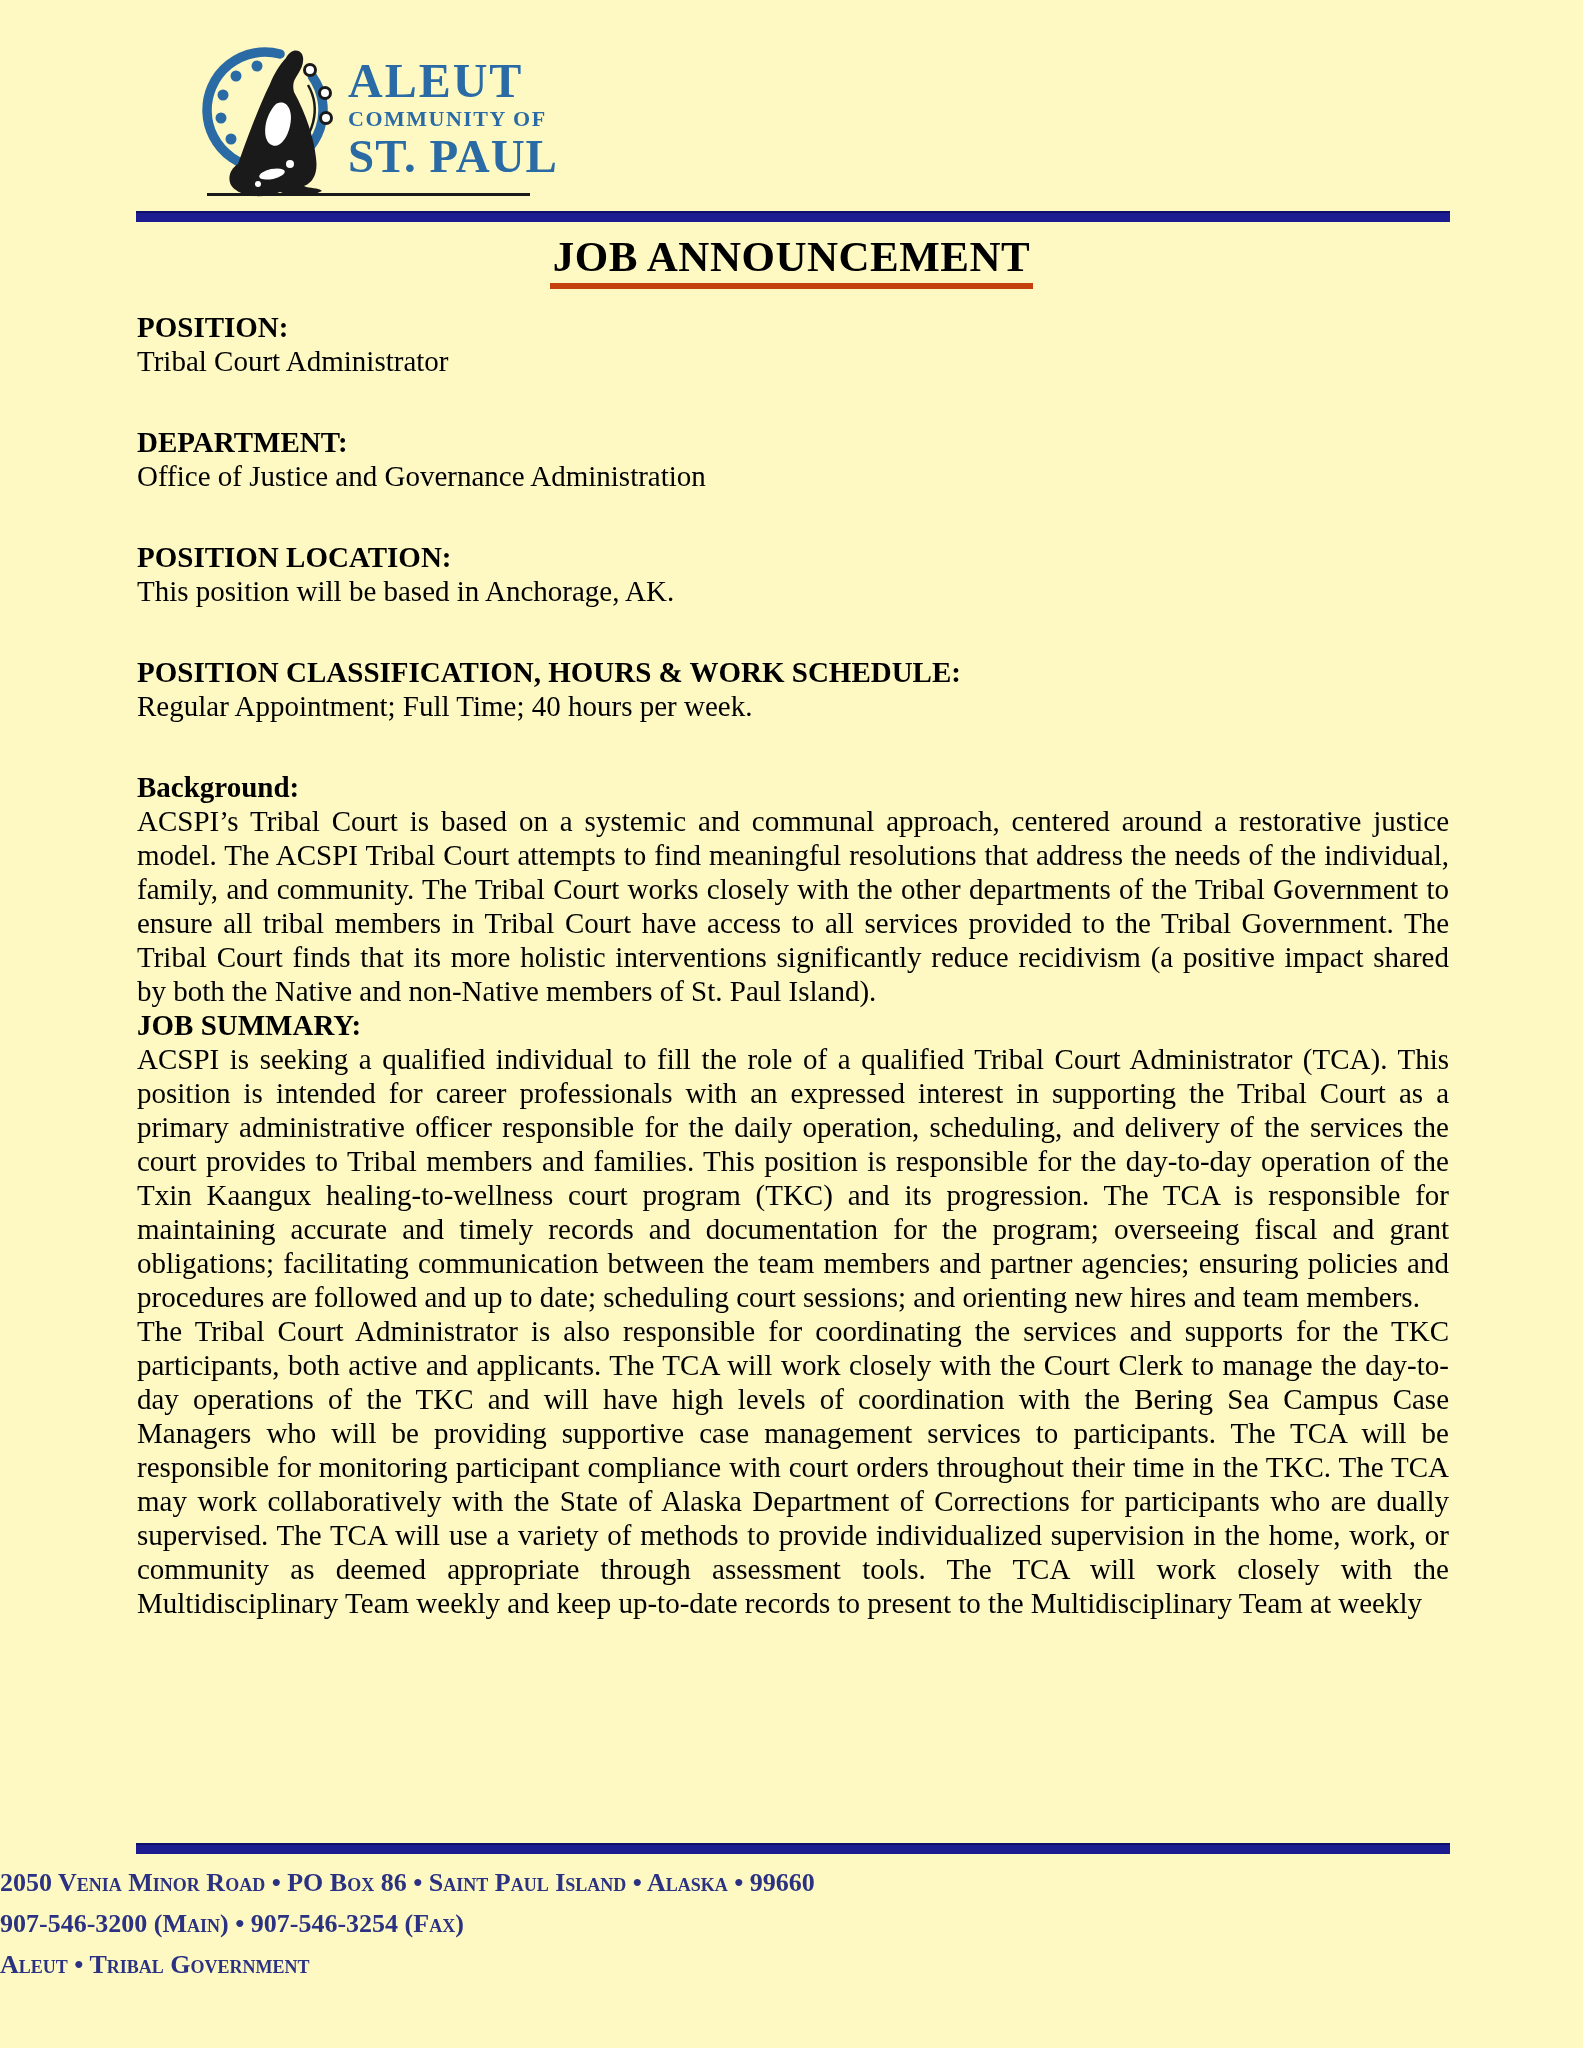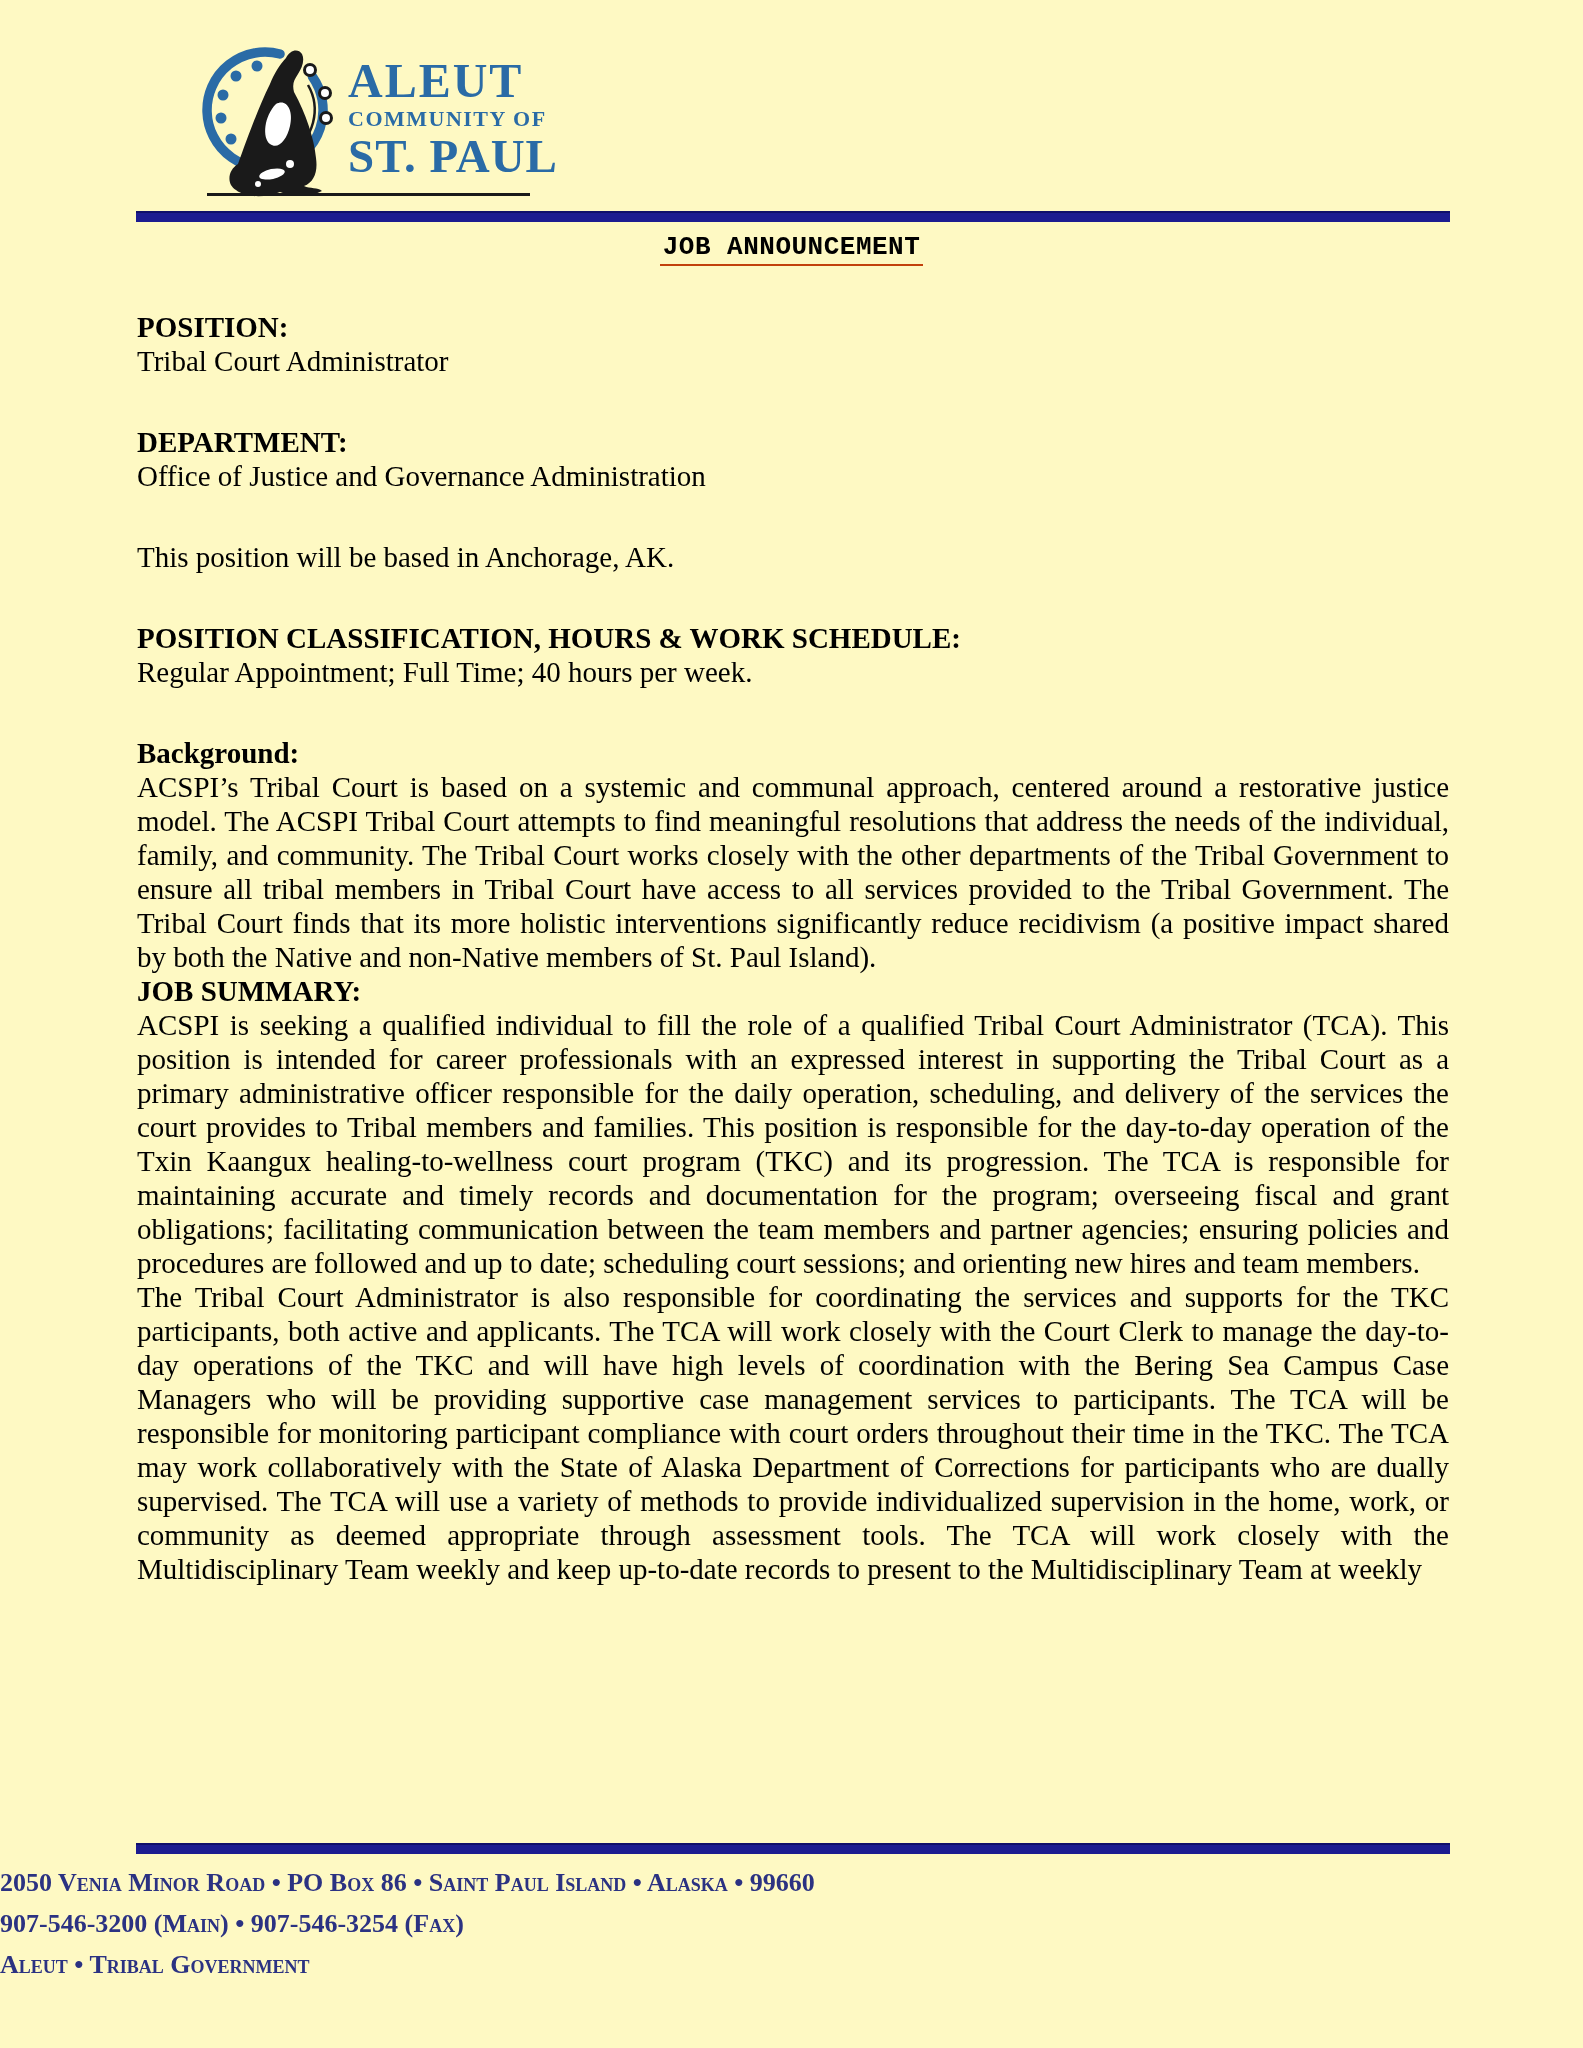--- a/index.html
+++ b/index.html
@@ -30,22 +30,22 @@
     position:absolute; left:136px; width:1314px; height:9px; background:#1c1c90;
     border-top:2px solid #10106a;
   }
   .top-rule   { top:211px; }
   .bottom-rule{ top:1843px; }
 
   
   .title-wrap { position:absolute; left:0; top:232px; width:1583px; text-align:center; }
   .title {
     display:inline-block;
-    font-size:26px; font-weight:bold; letter-spacing:0.5px;
-    border-bottom:2px solid #c2410c; padding:0 3px 2px 3px;font-family:Liberation Mono, monospace;
+    font-size:43px; font-weight:bold; letter-spacing:0.5px;
+    border-bottom:6px solid #c2410c; padding:0 3px 2px 3px;
   }
 
   
   .content {
     position:absolute; left:137px; top:310px; width:1312px;
     font-size:29px; line-height:34px; text-align:left;
   }
   .content p, .content h3 { margin:0; padding:0; font-size:29px; line-height:34px; }
   h3.sec-heading { font-weight:bold; }
   .field { margin-bottom:47px; }
@@ -122,20 +122,21 @@
       <h3 class="sec-heading">POSITION:</h3>
       <p>Tribal Court Administrator</p>
     </div>
 
     <div class="field">
       <h3 class="sec-heading">DEPARTMENT:</h3>
       <p>Office of Justice and Governance Administration</p>
     </div>
 
     <div class="field">
+      <h3 class="sec-heading">POSITION LOCATION:</h3>
       <p>This position will be based in Anchorage, AK.</p>
     </div>
 
     <div class="field">
       <h3 class="sec-heading">POSITION CLASSIFICATION, HOURS &amp; WORK SCHEDULE:</h3>
       <p>Regular Appointment; Full Time; 40 hours per week.</p>
     </div>
 
     <h3 class="sec-heading bg-heading">Background:</h3>
     <p class="para-justify bg-para">ACSPI’s Tribal Court is based on a systemic and communal approach, centered around a restorative justice model. The ACSPI Tribal Court attempts to find meaningful resolutions that address the needs of the individual, family, and community. The Tribal Court works closely with the other departments of the Tribal Government to ensure all tribal members in Tribal Court have access to all services provided to the Tribal Government. The Tribal Court finds that its more holistic interventions significantly reduce recidivism (a positive impact shared by both the Native and non-Native members of St. Paul Island).</p>

